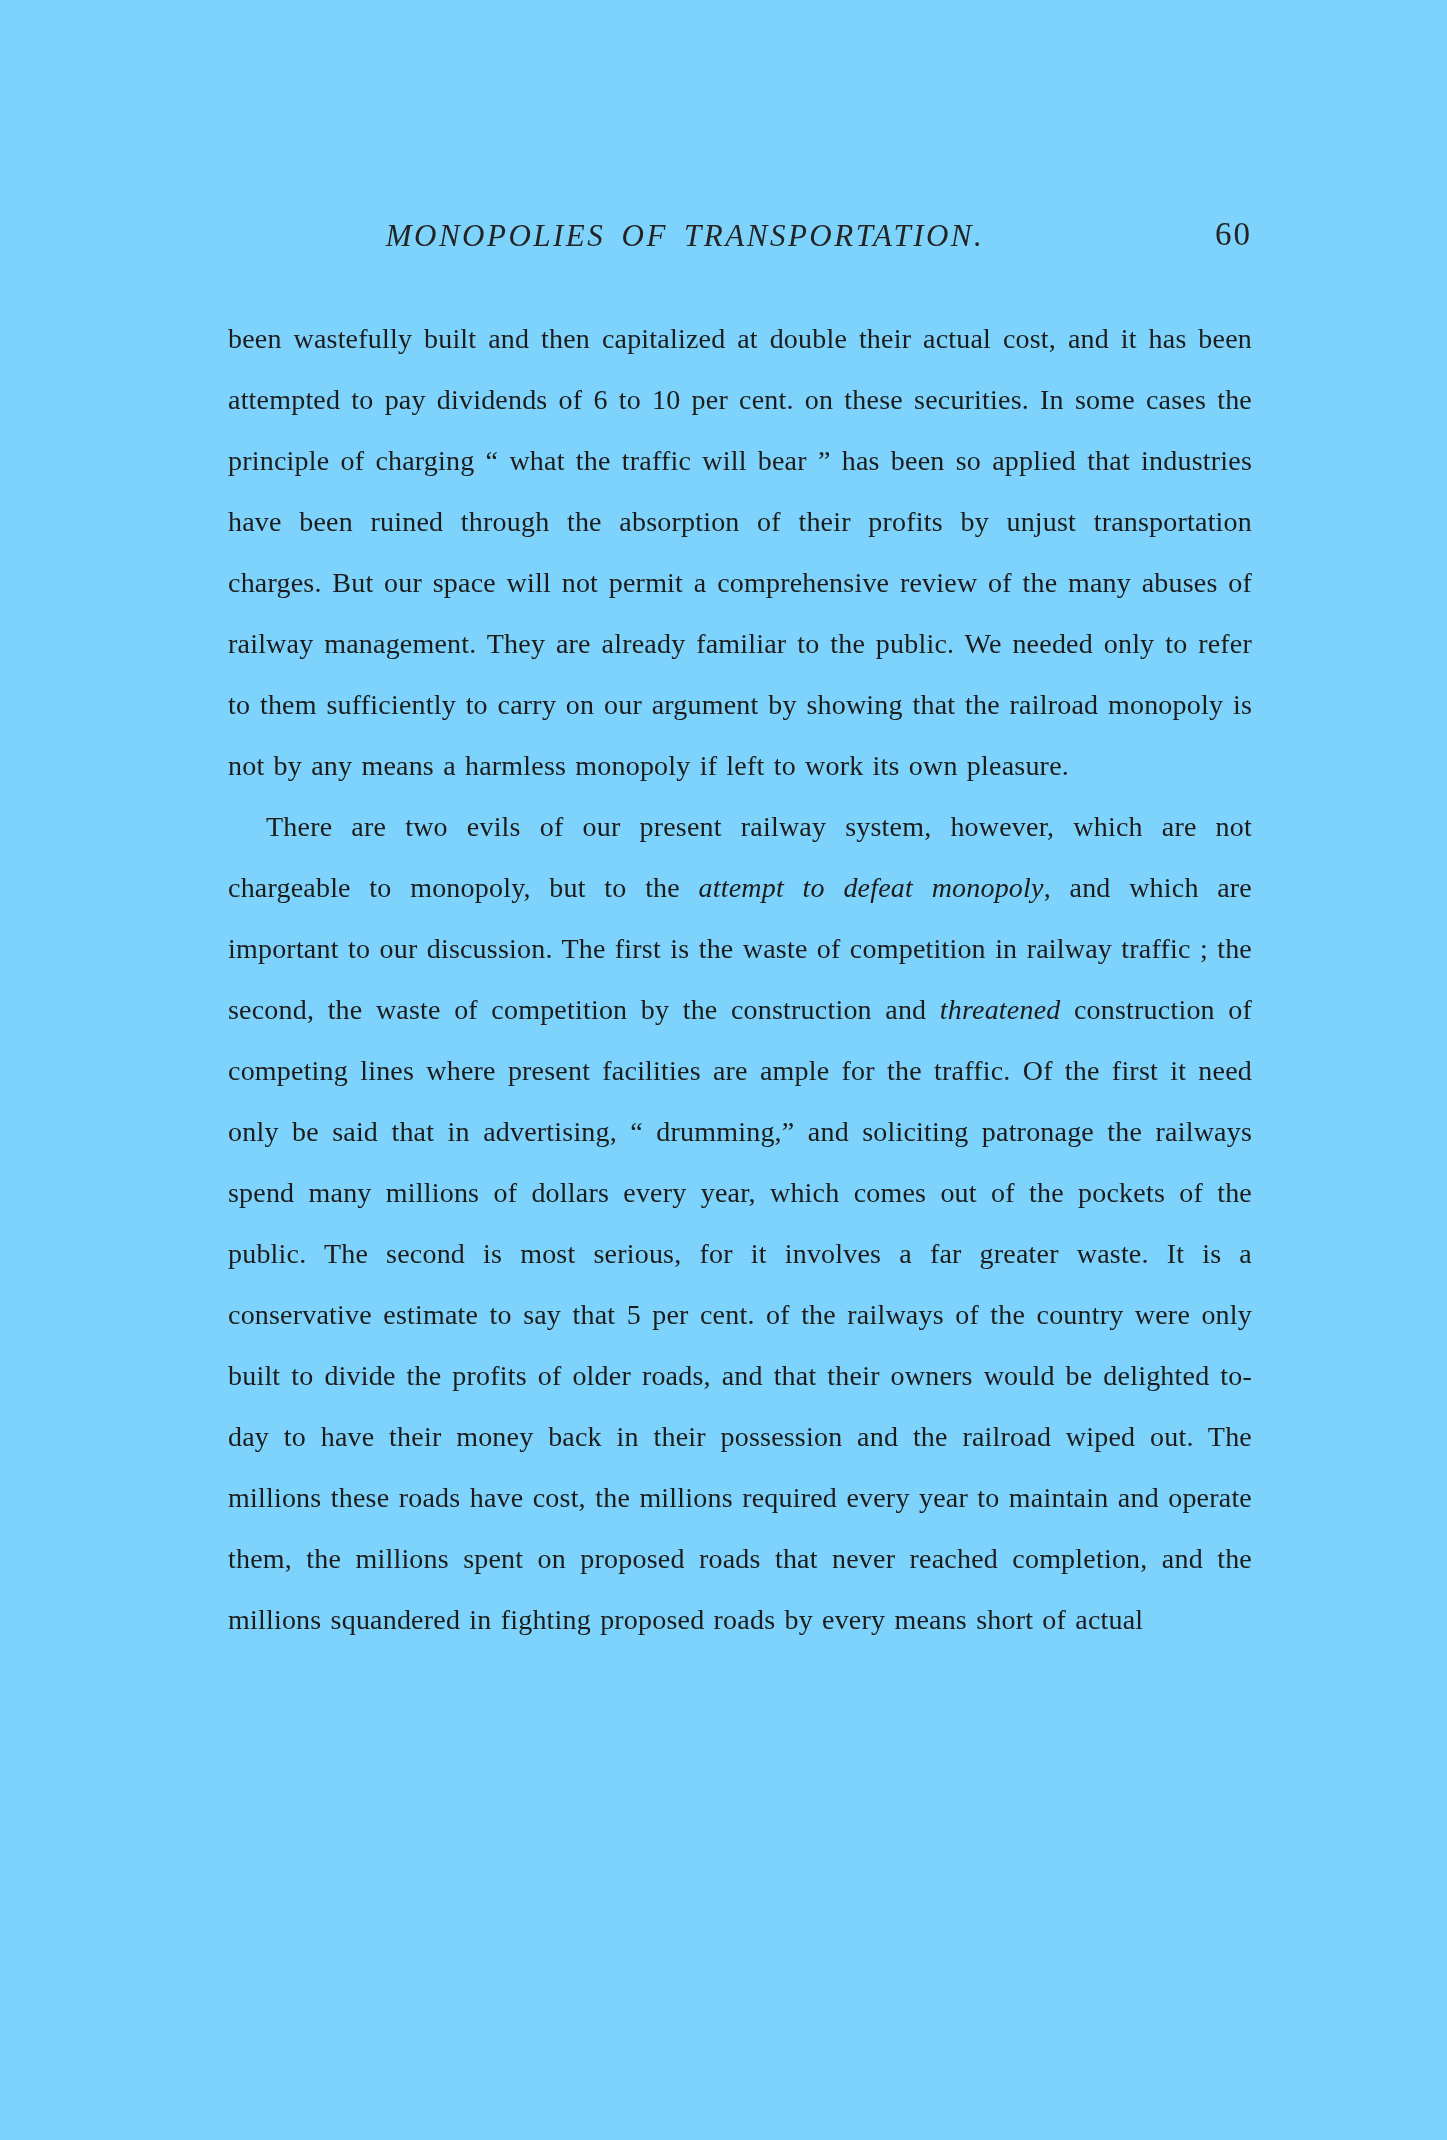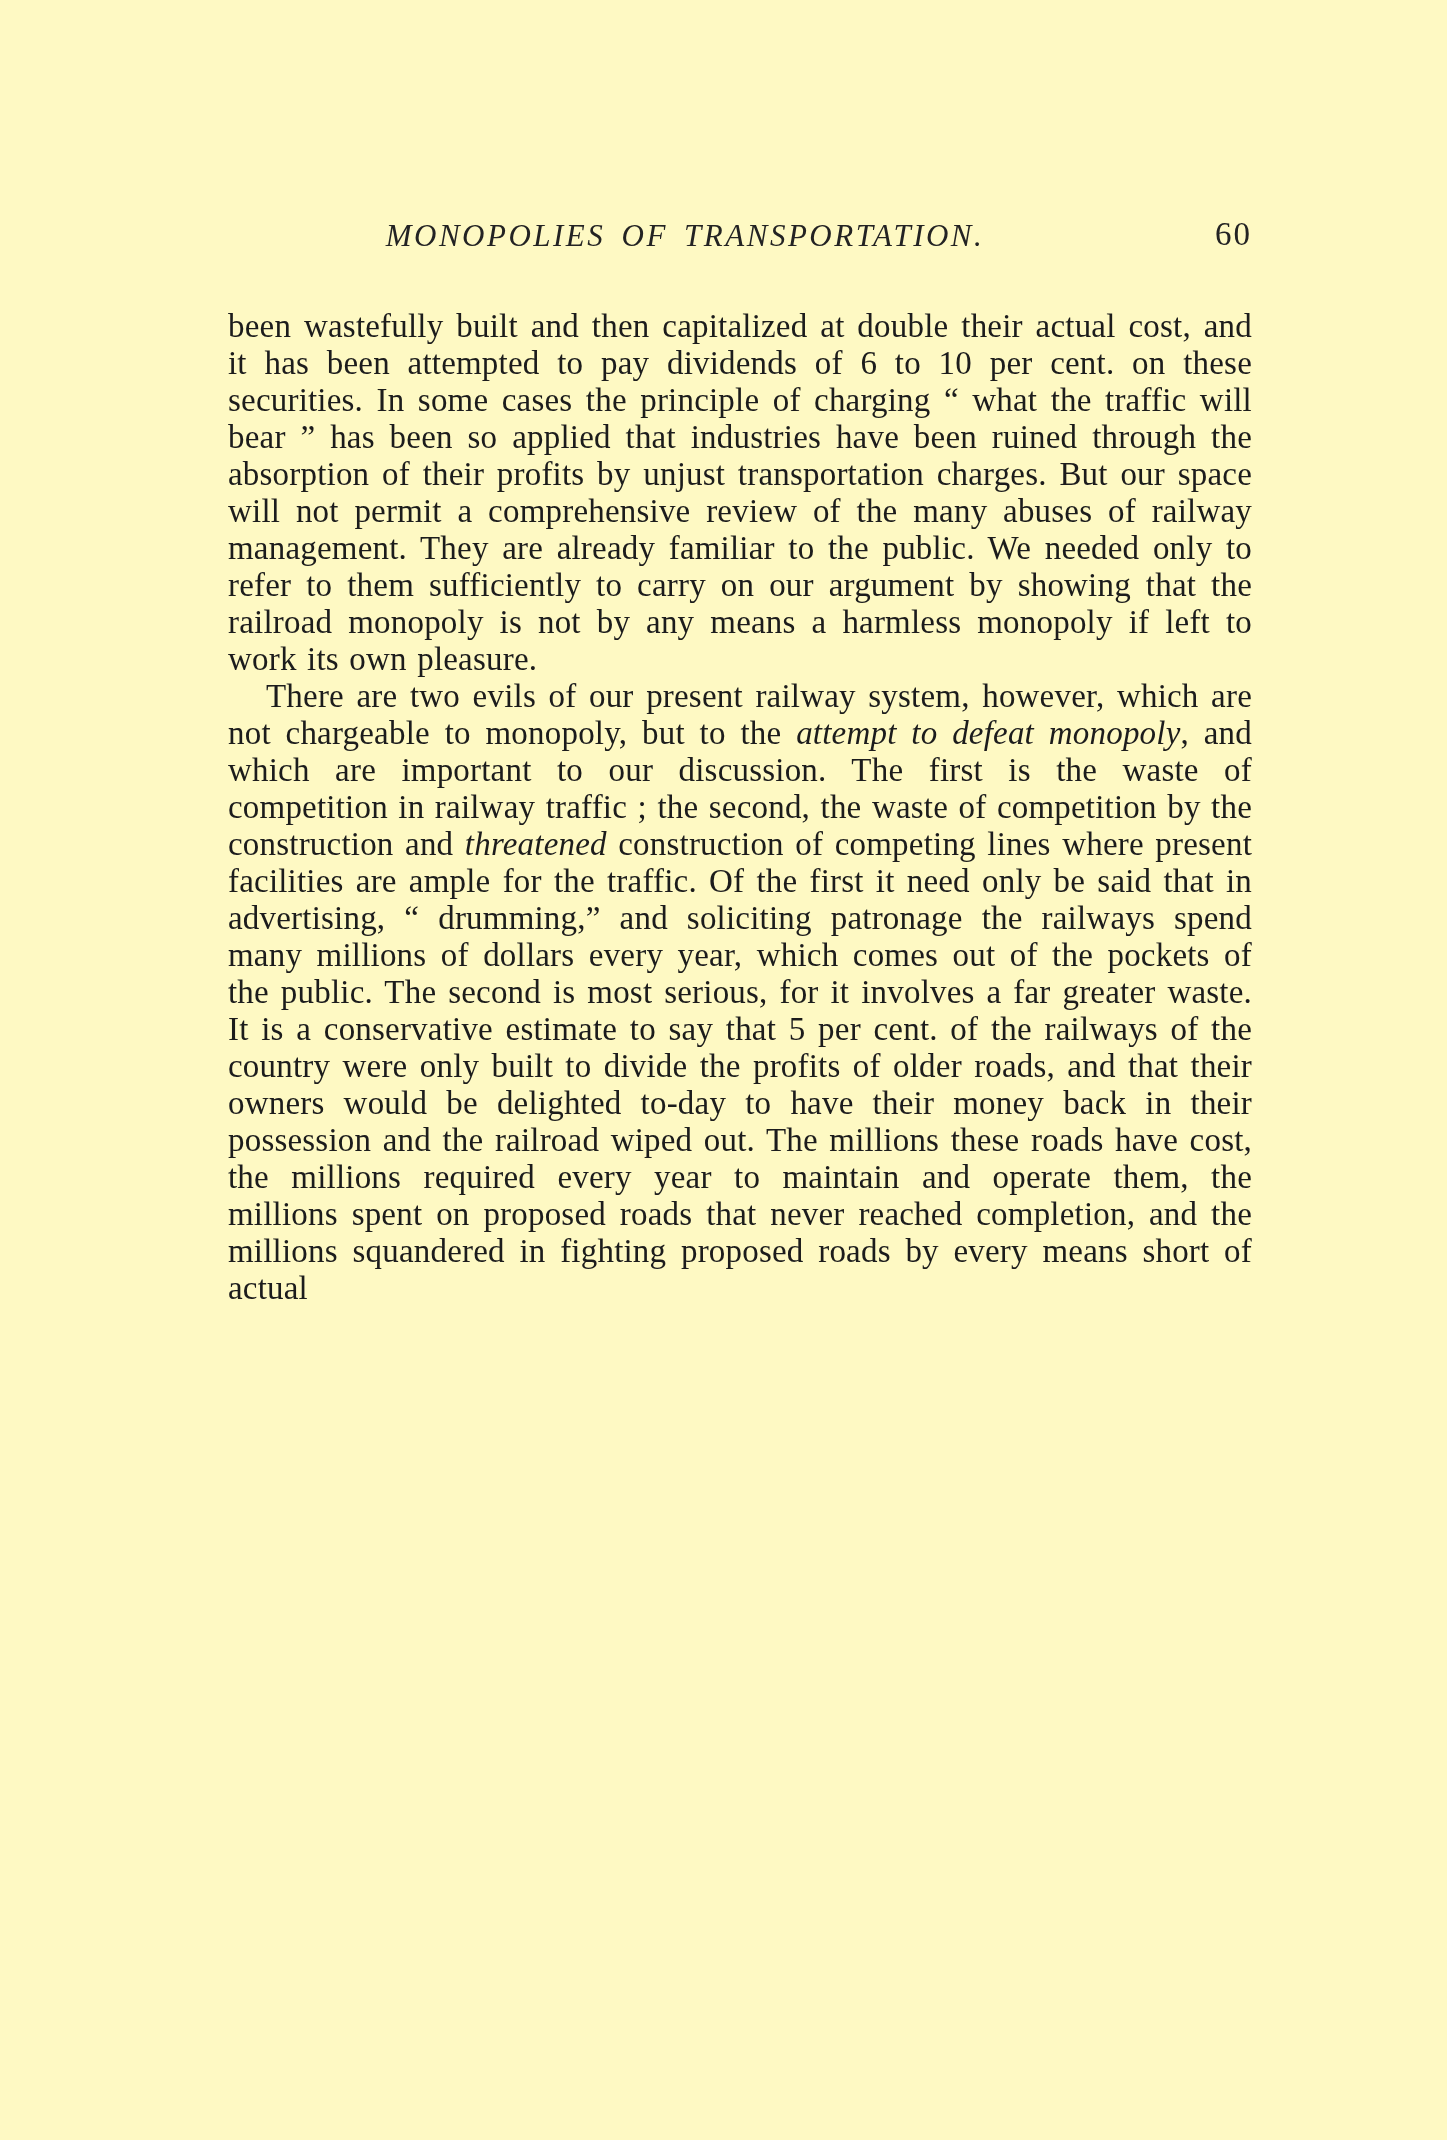--- a/index.html
+++ b/index.html
@@ -5,21 +5,21 @@
   html, body {
     margin: 0;
     padding: 0;
     background: #e9e9e7;
   }
   .scan-page {
     position: relative;
     width: 1447px;
     height: 2140px;
     margin: 0 auto;
-    background: #fef9c3;
+    background: #7dd3fc;
     color: #1c1c1c;
     font-family: "Liberation Serif", "DejaVu Serif", serif;
     overflow: hidden;
   }
   .text-column {
     position: absolute;
     left: 228px;
     top: 218px;
     width: 1024px;
   }
@@ -43,22 +43,22 @@
   .running-head .head-page-number {
     position: absolute;
     right: 0;
     top: -2px;
     font-size: 33px;
     letter-spacing: 2px;
     color: #232323;
   }
   .page-body p.para {
     margin: 0;
-    font-size: 33px;
-    line-height: 37px;
+    font-size: 28px;
+    line-height: 61px;
     text-align: justify;
     letter-spacing: 0.2px;
     word-spacing: 2px;
   }
   .page-body p.para.indent {
     text-indent: 38px;
   }
   .page-body em {
   }
 </style>

